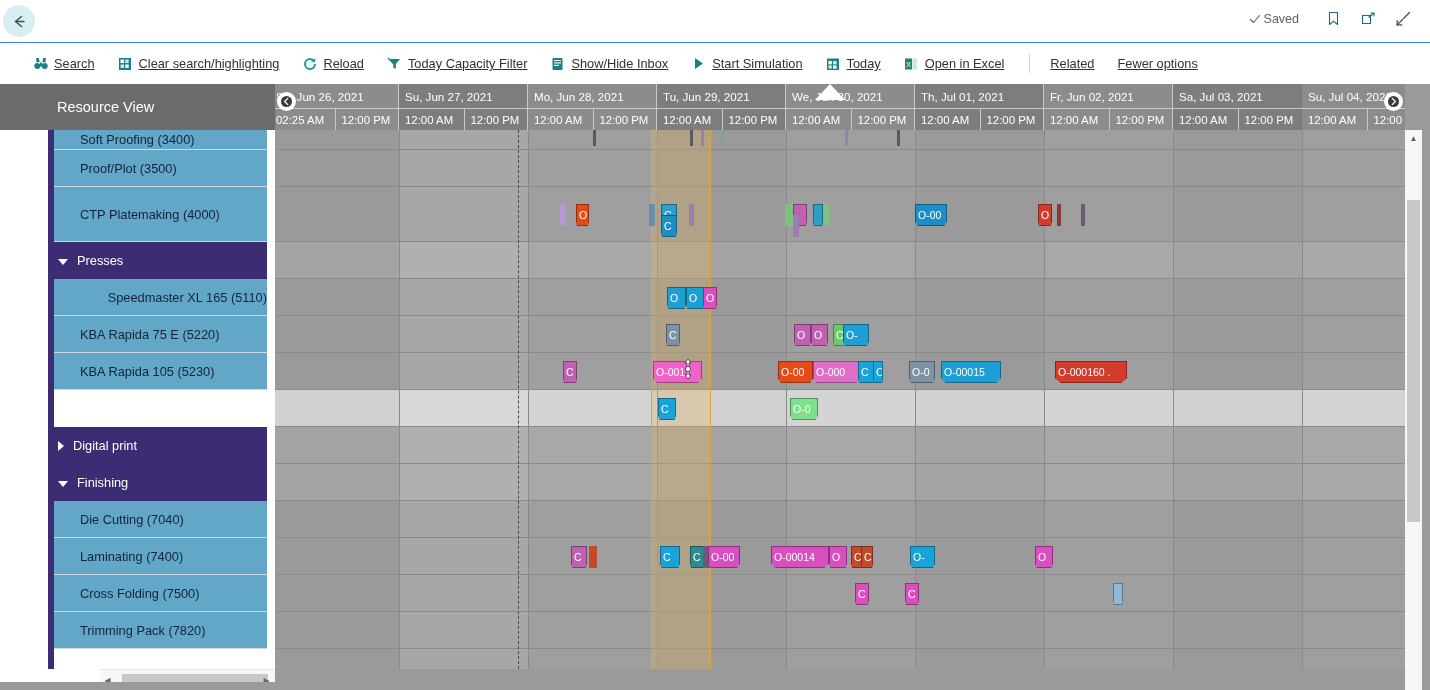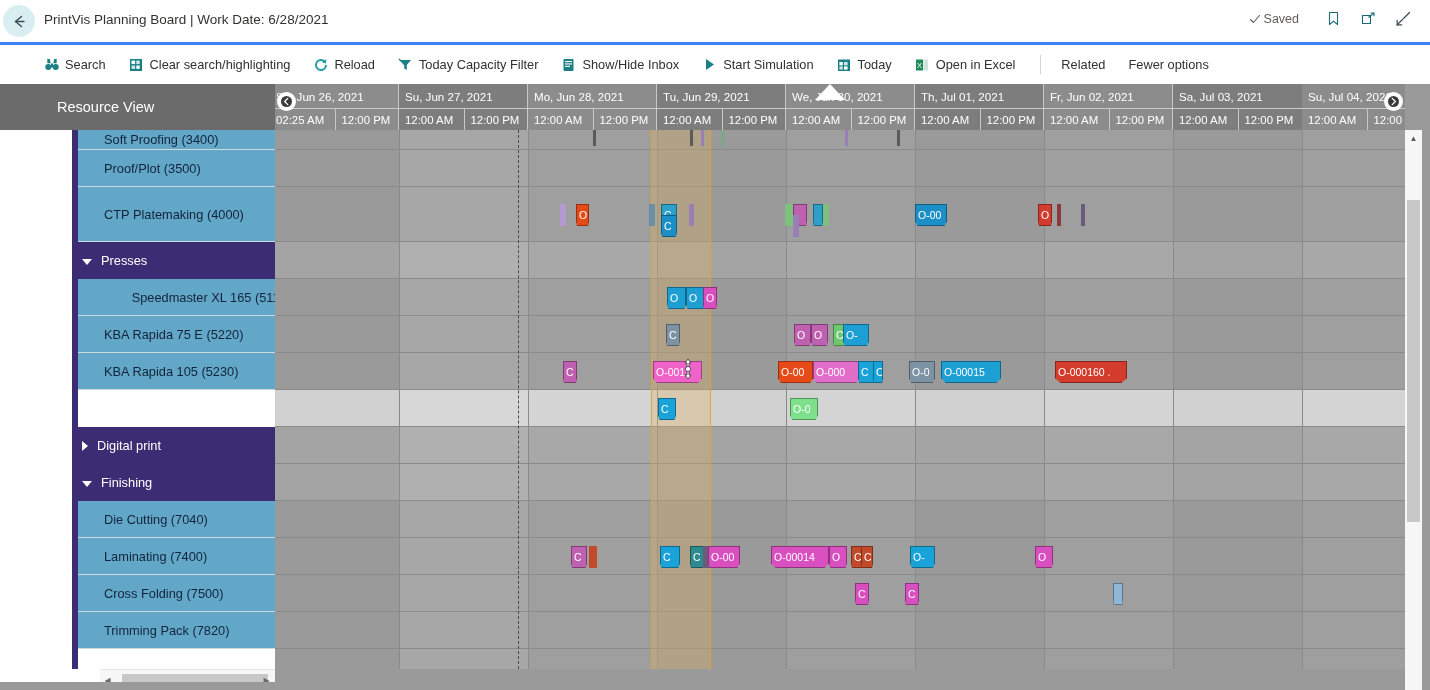--- a/index.html
+++ b/index.html
@@ -24,42 +24,42 @@
   .saved{
     position:absolute;right:131px;top:12px;font-size:12.5px;color:#605e5c;white-space:nowrap;
     display:flex;align-items:center;gap:3px;
   }
   .win-icons{position:absolute;right:18px;top:10px;display:flex;gap:18px;align-items:center;}
   .win-icons .wi{width:17px;height:17px;display:flex;align-items:center;justify-content:center;cursor:pointer;}
 
   
   .cmdbar{
     position:absolute;left:0;top:42px;width:1430px;height:42px;background:#fff;
-    border-top:3px solid #3b82f6;
-    display:flex;align-items:center;padding-left:44px;box-sizing:border-box;
+    border-top:1px solid #3b82f6;
+    display:flex;align-items:center;padding-left:33px;box-sizing:border-box;text-decoration:underline;
   }
   .cmd{
     display:flex;align-items:center;gap:6px;font-size:12.8px;color:#323130;
     margin-right:23px;white-space:nowrap;cursor:pointer;
   }
   .cmd .gi{width:15px;height:15px;display:inline-flex;align-items:center;justify-content:center;flex:0 0 auto;}
   .cmd-sep{width:1px;height:19px;background:#d6d3d1;margin:0 20px 0 2px;}
   .cmd.plain{gap:0;}
 
   
   .board{position:absolute;left:0;top:84px;width:1430px;height:606px;background:#9a9a9a;}
 
   
   .respanel{position:absolute;left:0;top:0;width:275px;height:598px;background:#ffffff;overflow:hidden;}
   .res-head{
     position:absolute;left:48px;top:0;width:227px;height:46px;background:#6b6b6b;
     color:#fff;font-size:14.5px;display:flex;align-items:center;padding-left:9px;box-sizing:border-box;
   }
   .res-head-left{position:absolute;left:0;top:0;width:48px;height:46px;background:#6b6b6b;}
-  .res-list{position:absolute;left:0;top:46px;width:275px;height:539px;overflow:hidden;margin-left:24px;}
+  .res-list{position:absolute;left:0;top:46px;width:275px;height:539px;overflow:hidden;}
   .res-rail{position:absolute;left:48px;top:0;width:6px;height:100%;background:#3b2c73;}
   .res-row{
     position:absolute;left:54px;width:213px;box-sizing:border-box;
     background:#62a6c8;border-bottom:1px solid #cfd8dc;
     display:flex;align-items:center;padding-left:26px;
     font-size:12.8px;color:#13243a;
   }
   .res-row.sel{background:#87cdf2;}
   .res-group{
     position:absolute;left:48px;width:219px;box-sizing:border-box;
@@ -132,21 +132,20 @@
 
 <div id="app">
 
   <div class="topbar">
     <div class="back-btn">
       <svg width="17" height="17" viewBox="0 0 17 17">
           <path d="M10.5 3.5 L4.5 8.5 L10.5 13.5" fill="none" stroke="#3b4b57" stroke-width="1.4" stroke-linecap="round" stroke-linejoin="round"></path>
           <path d="M4.6 8.5 L13 8.5" stroke="#3b4b57" stroke-width="1.4" stroke-linecap="round"></path>
         </svg>
     </div>
-    <div class="app-title">PrintVis Planning Board | Work Date: 6/28/2021</div>
     <div class="saved">
       <svg width="12" height="12" viewBox="0 0 12 12">
           <path d="M1.5 6.5 L4.5 9.5 L10.5 2.5" fill="none" stroke="#605e5c" stroke-width="1.1" stroke-linecap="round" stroke-linejoin="round"></path>
         </svg>
       <span>Saved</span>
     </div>
     <div class="win-icons">
       <div class="wi">
         <svg width="13" height="15" viewBox="0 0 13 15">
             <path d="M2.5 1.5 h8 v12 l-4 -3.4 l-4 3.4 z" fill="none" stroke="#1b6a76" stroke-width="1.1" stroke-linejoin="round"></path>

